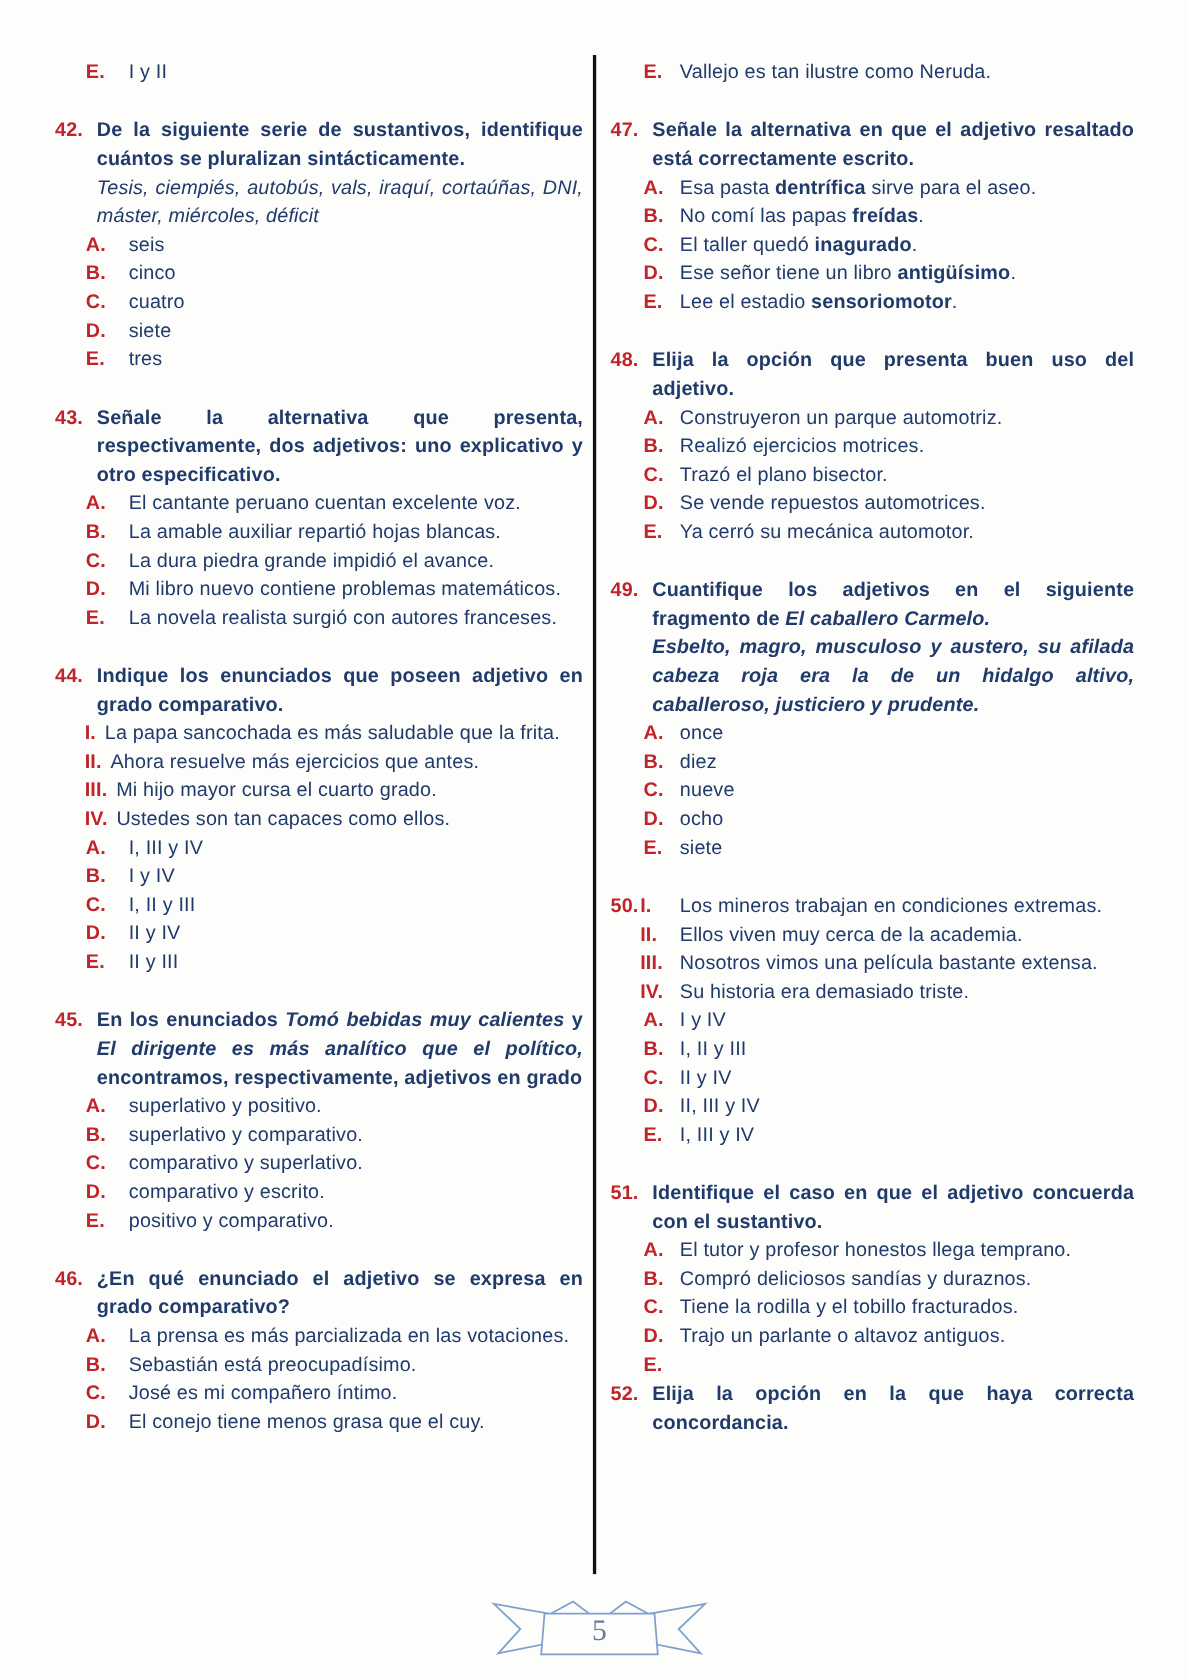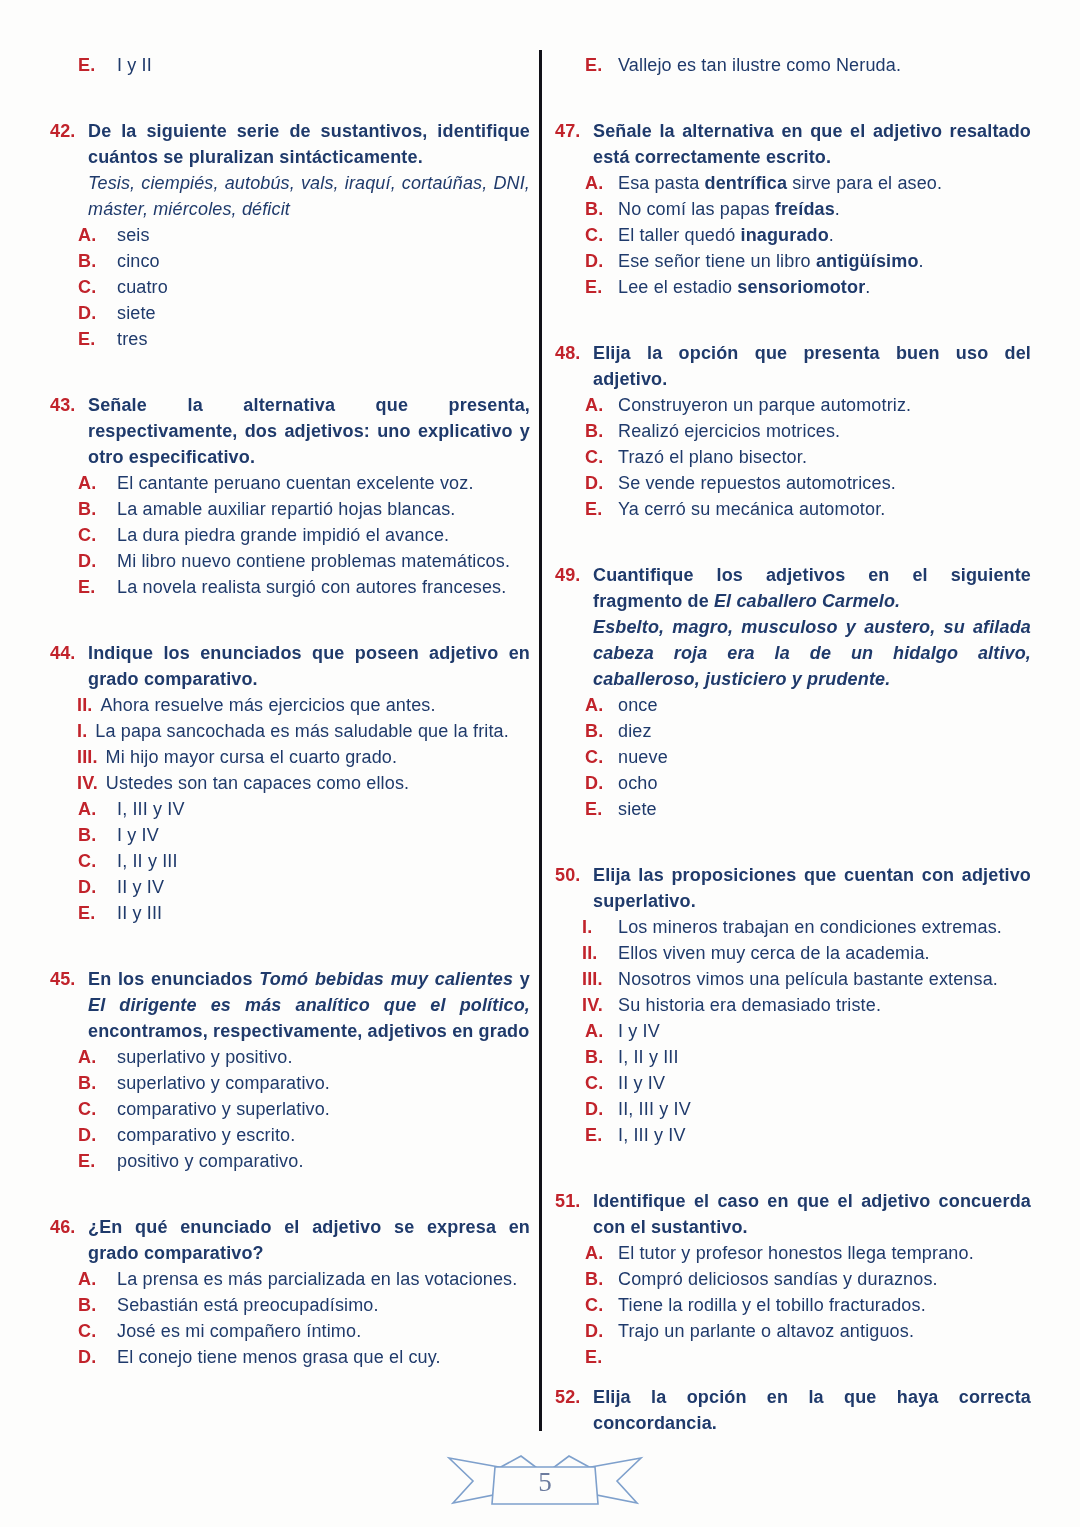--- a/index.html
+++ b/index.html
@@ -10,21 +10,21 @@
     font-family:"Liberation Sans",sans-serif;
     font-size:18px;line-height:26px;letter-spacing:0.15px;
     color:#1f3a6b;
   }
   .page{position:absolute;inset:0;}
   .col{position:absolute;top:52px;}
   .col-left{left:50px;width:480px;}
   .col-right{left:555px;width:476px;}
   .divider{position:absolute;left:539px;top:50px;width:3px;height:1381px;background:#111118;}
 
-  .question{position:relative;padding-left:38px;margin-top:40px;}
+  .question{position:relative;padding-left:38px;margin-top:27px;}
   .question:first-child{margin-top:0;}
   .qnum{position:absolute;left:0;top:0;font-weight:700;color:#c1232b;}
   .stem{font-weight:700;text-align:justify;}
   .para{text-align:justify;font-style:italic;}
   .para.regular{font-weight:400;}
   .para.bold-italic{font-weight:700;font-style:italic;}
 
   .opt{position:relative;text-align:justify;}
   .col-left .opt{padding-left:29px;}
   .col-right .opt{padding-left:25px;}
@@ -70,22 +70,22 @@
         <div class="stem">Señale la alternativa que presenta, respectivamente, dos adjetivos: uno explicativo y otro especificativo.</div>
         <div class="opt"><span class="ol">A.</span><span class="ot">El cantante peruano cuentan excelente voz.</span></div>
         <div class="opt"><span class="ol">B.</span><span class="ot">La amable auxiliar repartió hojas blancas.</span></div>
         <div class="opt"><span class="ol">C.</span><span class="ot">La dura piedra grande impidió el avance.</span></div>
         <div class="opt"><span class="ol">D.</span><span class="ot">Mi libro nuevo contiene problemas matemáticos.</span></div>
         <div class="opt"><span class="ol">E.</span><span class="ot">La novela realista surgió con autores franceses.</span></div>
       </div>
       <div class="question">
         <span class="qnum">44.</span>
         <div class="stem">Indique los enunciados que poseen adjetivo en grado comparativo.</div>
+        <div class="rom"><span class="rl">I.</span><span class="rt">La papa sancochada es más saludable que la frita.</span></div>
         <div class="rom"><span class="rl">II.</span><span class="rt">Ahora resuelve más ejercicios que antes.</span></div>
-        <div class="rom"><span class="rl">I.</span><span class="rt">La papa sancochada es más saludable que la frita.</span></div>
         <div class="rom"><span class="rl">III.</span><span class="rt">Mi hijo mayor cursa el cuarto grado.</span></div>
         <div class="rom"><span class="rl">IV.</span><span class="rt">Ustedes son tan capaces como ellos.</span></div>
         <div class="opt"><span class="ol">A.</span><span class="ot">I, III y IV</span></div>
         <div class="opt"><span class="ol">B.</span><span class="ot">I y IV</span></div>
         <div class="opt"><span class="ol">C.</span><span class="ot">I, II y III</span></div>
         <div class="opt"><span class="ol">D.</span><span class="ot">II y IV</span></div>
         <div class="opt"><span class="ol">E.</span><span class="ot">II y III</span></div>
       </div>
       <div class="question">
         <span class="qnum">45.</span>
@@ -133,21 +133,20 @@
         <div class="stem">Cuantifique los adjetivos en el siguiente fragmento de <strong><em>El caballero Carmelo.</em></strong></div>
         <div class="para bold-italic">Esbelto, magro, musculoso y austero, su afilada cabeza roja era la de un hidalgo altivo, caballeroso, justiciero y prudente.</div>
         <div class="opt"><span class="ol">A.</span><span class="ot">once</span></div>
         <div class="opt"><span class="ol">B.</span><span class="ot">diez</span></div>
         <div class="opt"><span class="ol">C.</span><span class="ot">nueve</span></div>
         <div class="opt"><span class="ol">D.</span><span class="ot">ocho</span></div>
         <div class="opt"><span class="ol">E.</span><span class="ot">siete</span></div>
       </div>
       <div class="question">
         <span class="qnum">50.</span>
-        <div class="stem">Elija las proposiciones que cuentan con adjetivo superlativo.</div>
         <div class="rom"><span class="rl">I.</span><span class="rt">Los mineros trabajan en condiciones extremas.</span></div>
         <div class="rom"><span class="rl">II.</span><span class="rt">Ellos viven muy cerca de la academia.</span></div>
         <div class="rom"><span class="rl">III.</span><span class="rt">Nosotros vimos una película bastante extensa.</span></div>
         <div class="rom"><span class="rl">IV.</span><span class="rt">Su historia era demasiado triste.</span></div>
         <div class="opt"><span class="ol">A.</span><span class="ot">I y IV</span></div>
         <div class="opt"><span class="ol">B.</span><span class="ot">I, II y III</span></div>
         <div class="opt"><span class="ol">C.</span><span class="ot">II y IV</span></div>
         <div class="opt"><span class="ol">D.</span><span class="ot">II, III y IV</span></div>
         <div class="opt"><span class="ol">E.</span><span class="ot">I, III y IV</span></div>
       </div>

